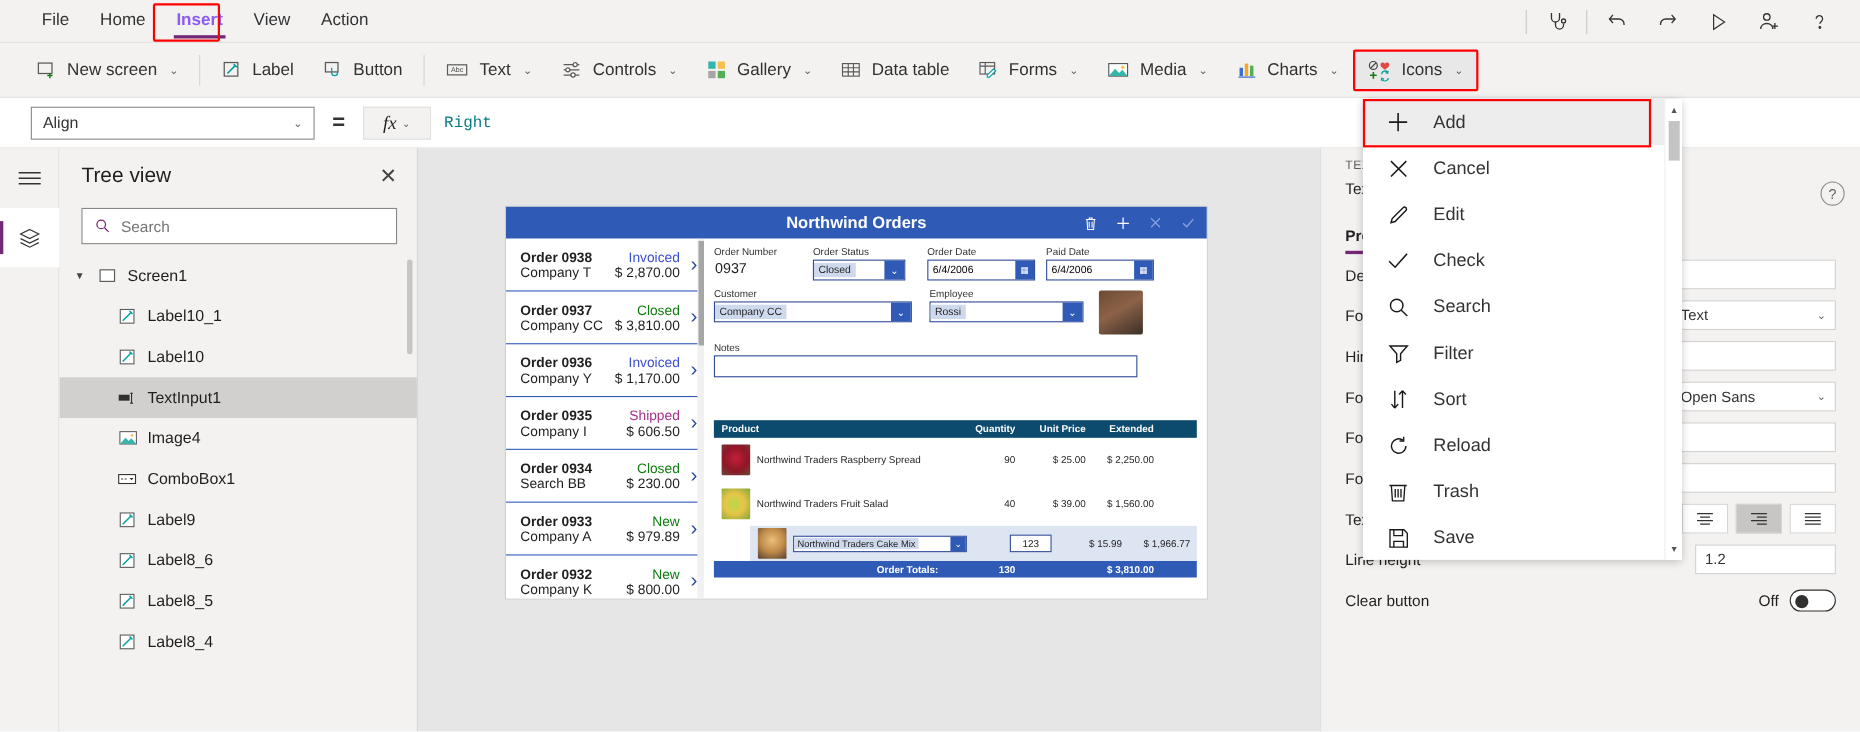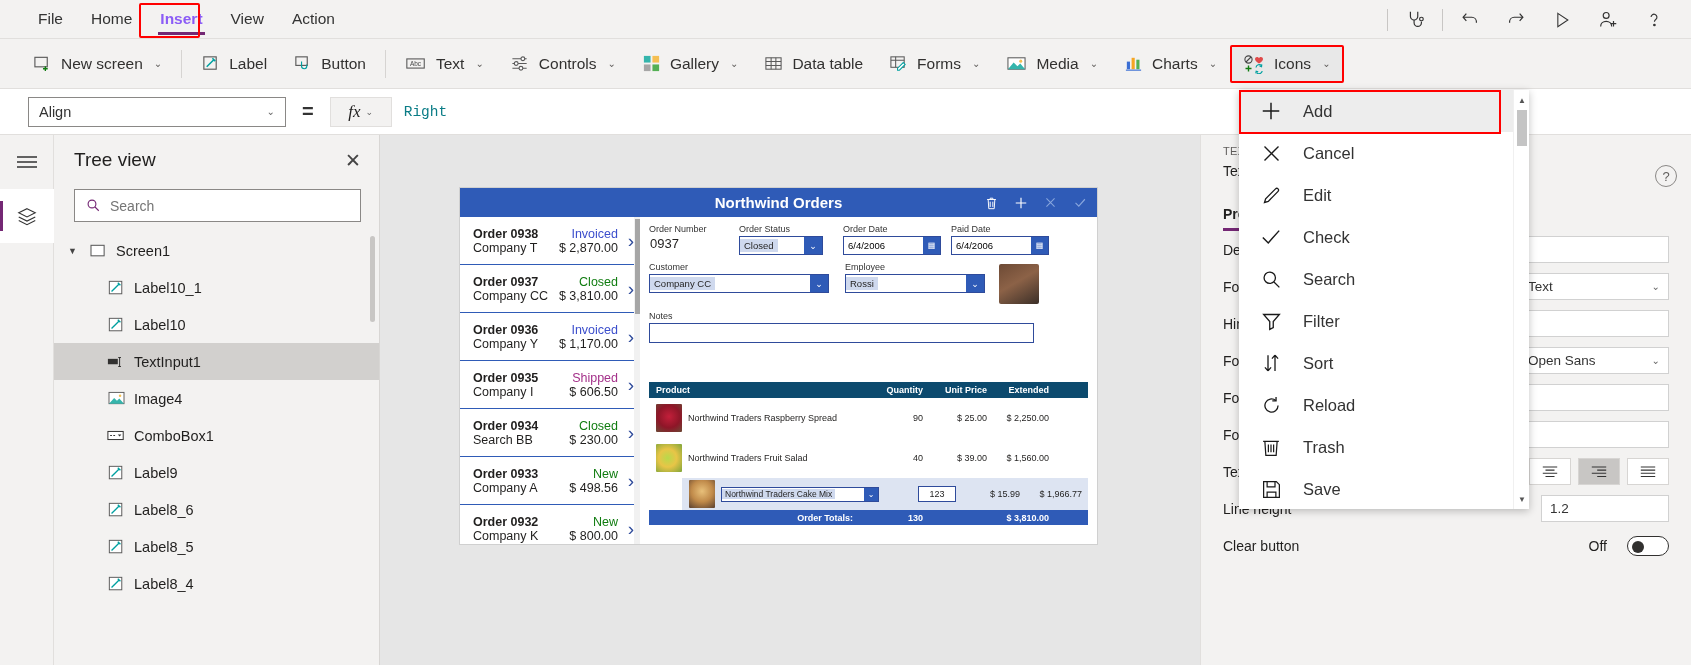--- a/index.html
+++ b/index.html
@@ -245,21 +245,21 @@
     display: flex; align-items: center; justify-content: space-between; padding: 0 8px;
     font-size: 13.5px; color: #333;
   }
   .pctl-box.sm { width: 128px; }
   .align-group { display: flex; gap: 7px; }
   .align-btn {
     width: 42px; height: 27px; border: 1px solid #d7d5d3; background: #fff;
     display: flex; align-items: center; justify-content: center;
   }
   .align-btn.sel { background: #c8c6c4; }
-  .toggle-wrap { display: flex; align-items: center; gap: 20px; }
+  .toggle-wrap { display: flex; align-items: center; gap: 10px; }
   .toggle {
     width: 42px; height: 20px; border-radius: 10px; border: 1px solid #323130;
     background: #fff; position: relative;
   }
   .toggle .knob {
     position: absolute; left: 4px; top: 4px; width: 12px; height: 12px;
     border-radius: 50%; background: #323130;
   }
   .help-q {
     position: absolute; right: 14px; top: 30px; width: 22px; height: 22px;
@@ -736,21 +736,21 @@
             </div>
             <span class="g-chev">›</span>
           </div>
           <div class="g-item">
             <div class="g-line">
               <span class="g-order">Order 0933</span>
               <span class="g-status" style="color:#107c10">New</span>
             </div>
             <div class="g-line">
               <span class="g-company">Company A</span>
-              <span class="g-amount">$ 498.56</span>
+              <span class="g-amount">$ 979.89</span>
             </div>
             <span class="g-chev">›</span>
           </div>
           <div class="g-item">
             <div class="g-line">
               <span class="g-order">Order 0932</span>
               <span class="g-status" style="color:#107c10">New</span>
             </div>
             <div class="g-line">
               <span class="g-company">Company K</span>

